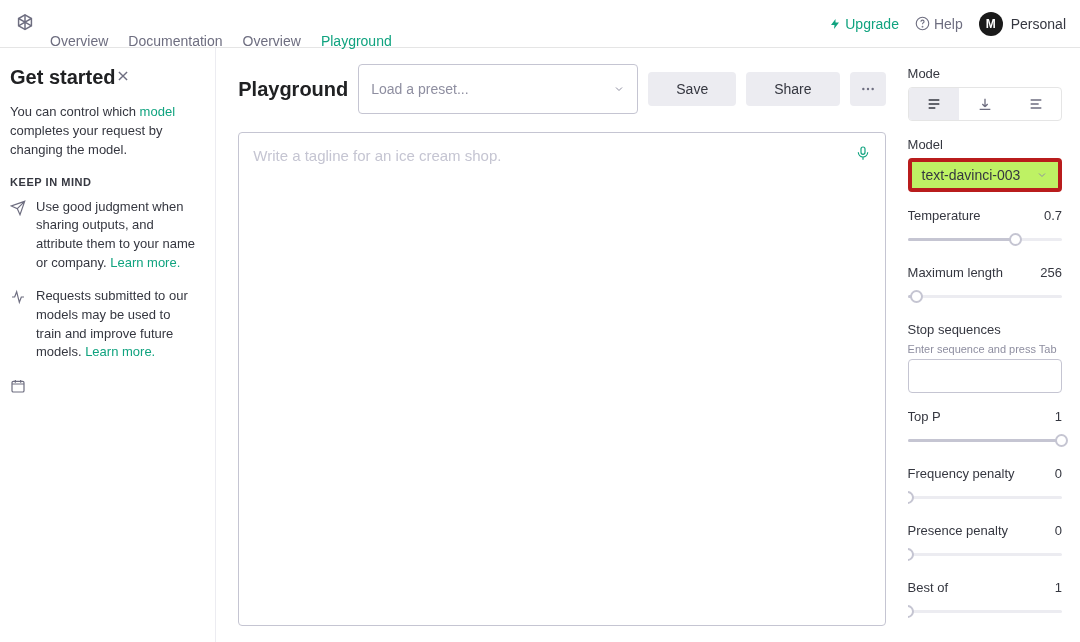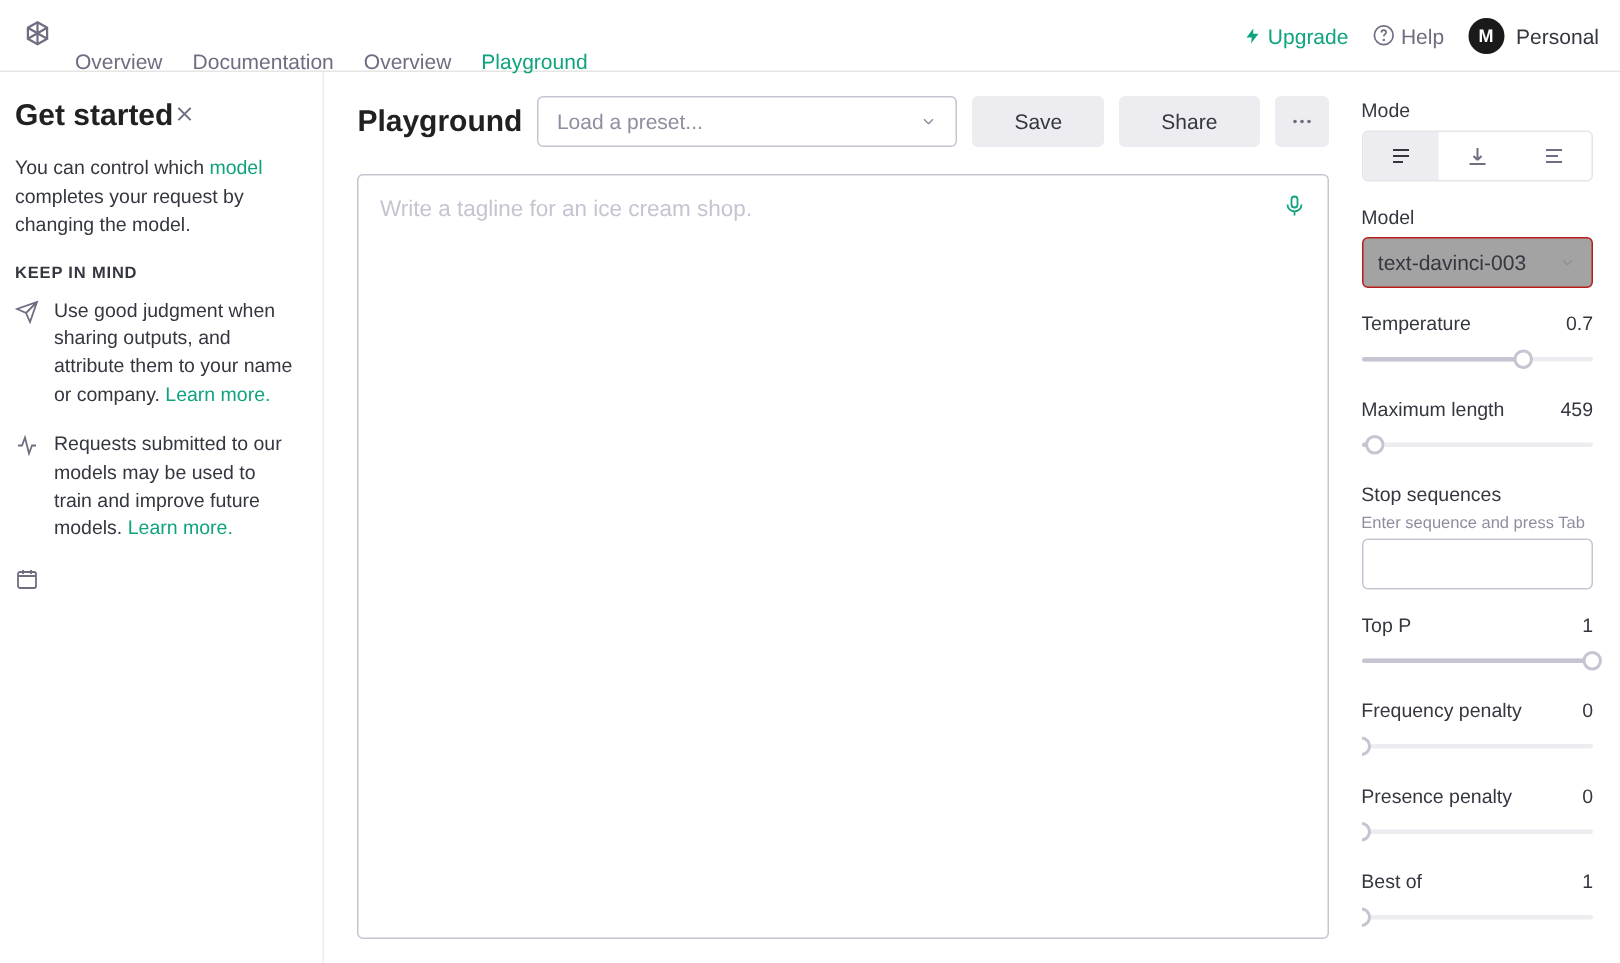--- a/index.html
+++ b/index.html
@@ -29,39 +29,39 @@
   .left-body p { font-size: 13px; line-height: 1.45; color: #353740; margin-bottom: 14px; }
   .linkish { color: #10a37f; cursor: pointer; }
   .sub-head { font-size: 11px; font-weight: 700; letter-spacing: 0.05em; color: #353740; margin: 16px 0 10px 0; }
   .tip { display: flex; gap: 10px; font-size: 13px; line-height: 1.45; color: #353740; margin-bottom: 14px; }
   .tip-icon { flex: 0 0 16px; width: 16px; height: 16px; color: #6e6e80; margin-top: 2px; }
 
   
   .center { flex: 1; display: flex; flex-direction: column; }
   .pg-head { display: flex; align-items: center; gap: 10px; padding: 16px 22px 14px 22px; }
   .pg-title { font-size: 20px; font-weight: 700; }
-  .preset-select { margin-left: auto; width: 280px; height: 34px; display: flex; align-items: center; justify-content: space-between; padding: 0 12px; border: 1px solid #c5c5d2; border-radius: 4px; font-size: 14px; color: #8e8ea0; cursor: pointer; background:#fff; }
+  .preset-select { margin-left: auto; width: 280px; height: 50px; display: flex; align-items: center; justify-content: space-between; padding: 0 12px; border: 1px solid #c5c5d2; border-radius: 4px; font-size: 14px; color: #8e8ea0; cursor: pointer; background:#fff; }
   .head-btn { height: 34px; padding: 0 28px; display: flex; align-items: center; background: #ececf1; border-radius: 4px; font-size: 14px; color: #353740; cursor: pointer; }
   .head-btn.icon-only { width: 36px; padding: 0; justify-content: center; }
 
   .prompt-area { flex: 1; margin: 4px 22px 16px 22px; border: 1px solid #c5c5d2; border-radius: 4px; position: relative; padding: 14px 40px 14px 14px; }
   .prompt-placeholder { font-size: 15px; color: #c5c5d2; }
   .mic { position: absolute; top: 12px; right: 14px; width: 16px; height: 16px; color: #10a37f; cursor: pointer; }
 
   
   .right { width: 200px; padding: 18px 18px 16px 0; overflow: hidden; font-size: 13px; color: #353740; }
   .right-section { margin-bottom: 16px; }
   .right-label { font-size: 13px; color: #353740; margin-bottom: 6px; display: flex; justify-content: space-between; align-items: baseline; }
   .right-label .val { font-variant-numeric: tabular-nums; }
 
   .mode-row { display: flex; border: 1px solid #e5e5e5; border-radius: 4px; overflow: hidden; height: 34px; }
   .mode-btn { flex: 1; display: flex; align-items: center; justify-content: center; cursor: pointer; color: #6e6e80; }
   .mode-btn.active { background: #ececf1; color: #353740; }
 
-  .select-box { height: 34px; border: 1px solid #b91c1c; border-radius: 4px; display: flex; align-items: center; justify-content: space-between; padding: 0 10px; font-size: 14px; color: #353740; cursor: pointer; background:#a3a3a3; }
+  .select-box { height: 34px; border: 4px solid #b91c1c; border-radius: 4px; display: flex; align-items: center; justify-content: space-between; padding: 0 10px; font-size: 14px; color: #353740; cursor: pointer; background:#bef264; }
 
   .slider { position: relative; height: 20px; }
   .slider-track { position: absolute; left: 0; right: 0; top: 9px; height: 3px; background: #ececf1; border-radius: 2px; }
   .slider-fill { position: absolute; left: 0; top: 9px; height: 3px; background: #c5c5d2; border-radius: 2px; }
   .slider-thumb { position: absolute; top: 4px; width: 13px; height: 13px; border-radius: 50%; background: #fff; border: 2px solid #c5c5d2; margin-left: -7px; cursor: pointer; }
 
   .stop-input { height: 34px; border: 1px solid #c5c5d2; border-radius: 4px; padding: 0 10px; width: 100%; font-size: 14px; background:#fff; }
   .hint { font-size: 11px; color: #8e8ea0; margin-top: 2px; }
 </style>
 </head>
@@ -225,21 +225,21 @@
       <div class="slider">
         <div class="slider-track"></div>
           <div class="slider-fill" style="width:70%"></div>
           <div class="slider-thumb" style="left:70%"></div>
       </div>
     </div>
 
     <div class="right-section">
       <div class="right-label">
         <span>Maximum length</span>
-        <span class="val">459</span>
+        <span class="val">256</span>
       </div>
       <div class="slider">
         <div class="slider-track"></div>
           <div class="slider-fill" style="width:6%"></div>
           <div class="slider-thumb" style="left:6%"></div>
       </div>
     </div>
 
     <div class="right-section">
       <div class="right-label">

